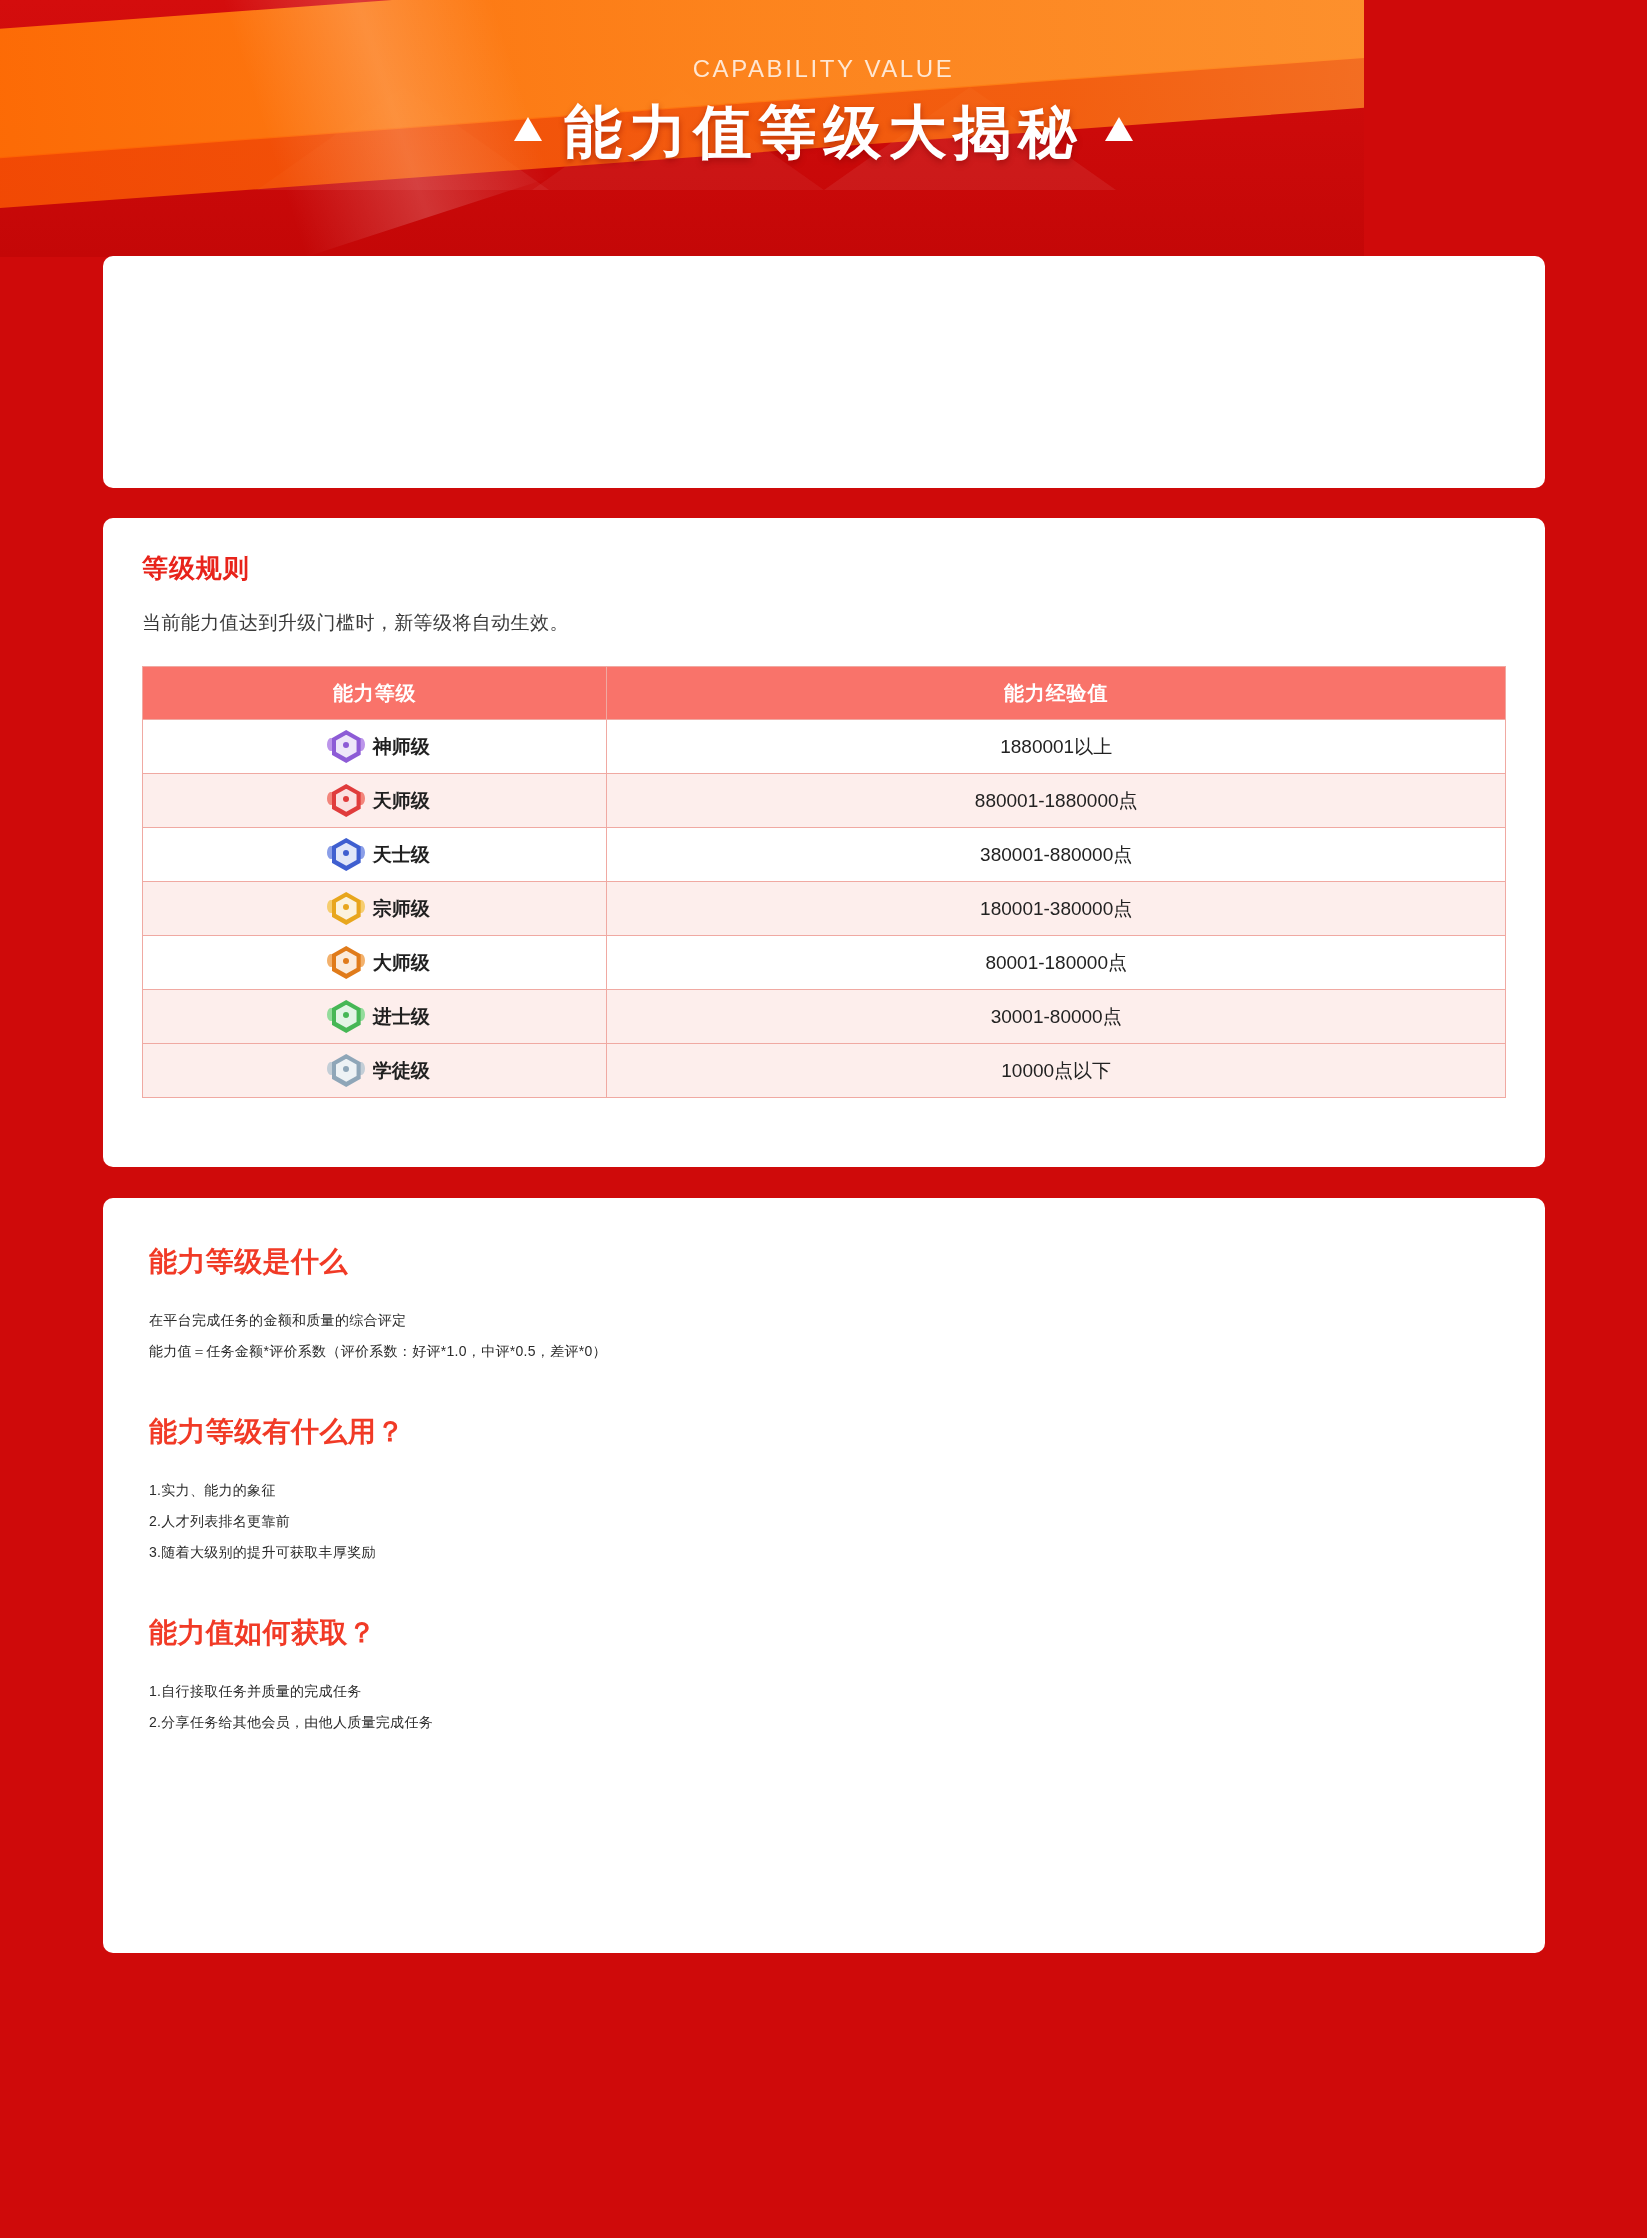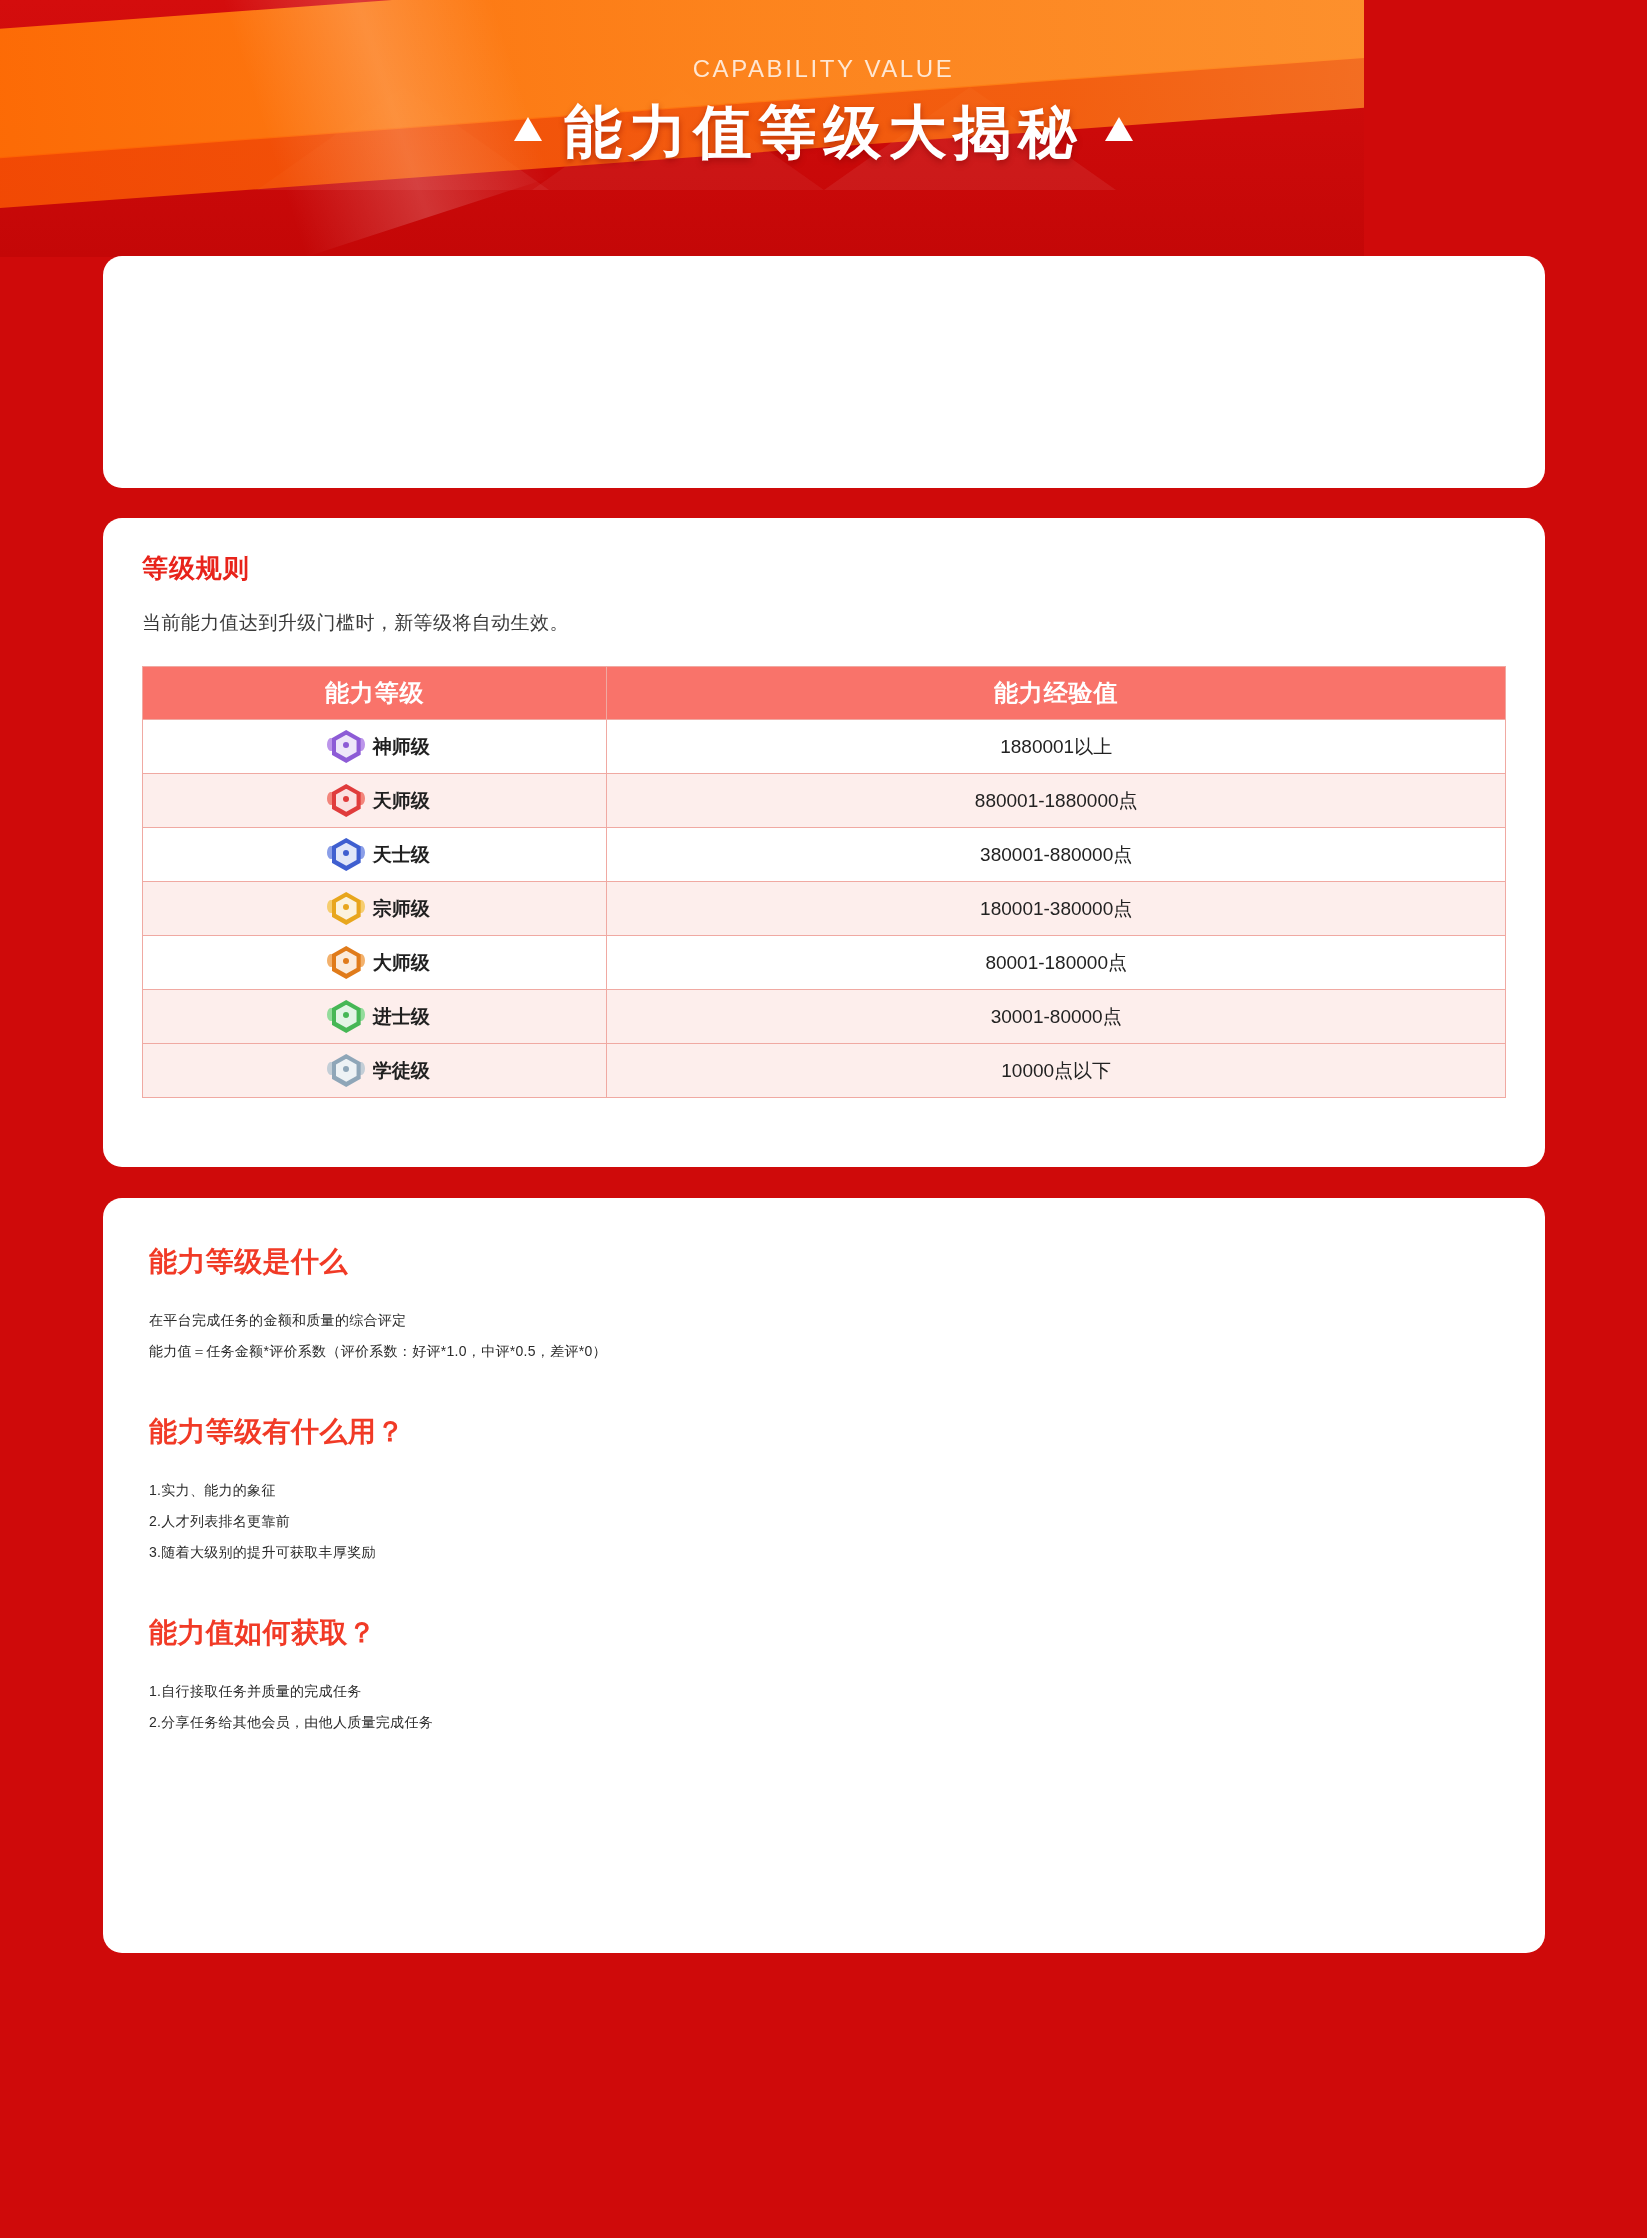--- a/index.html
+++ b/index.html
@@ -103,21 +103,21 @@
     vertical-align: middle;
     margin: 0 22px 8.6px 22px;
   }
 
   
   .card {
     position: absolute;
     left: 103px;
     width: 1442px;
     background: #ffffff;
-    border-radius: 19px;
+    border-radius: 10px;
     box-sizing: border-box;
   }
   #banner-card {
     top: 256px;
     height: 232px;
   }
   #rules-card {
     top: 518px;
     height: 649px;
     padding: 33px 39px 0 39px;
@@ -146,21 +146,21 @@
   
   table.level-table {
     width: 100%;
     border-collapse: collapse;
     table-layout: fixed;
     border: 0.9px solid #f0a9a2;
   }
   table.level-table th {
     background: #f9736a;
     color: #ffffff;
-    font-size: 24px;
+    font-size: 20px;
     font-weight: bold;
     height: 50px;
     border: 0.9px solid #f0a9a2;
     letter-spacing: 0.9px;
   }
   table.level-table td {
     height: 51px;
     border: 0.9px solid #f0a9a2;
     font-size: 19px;
     color: #222222;

